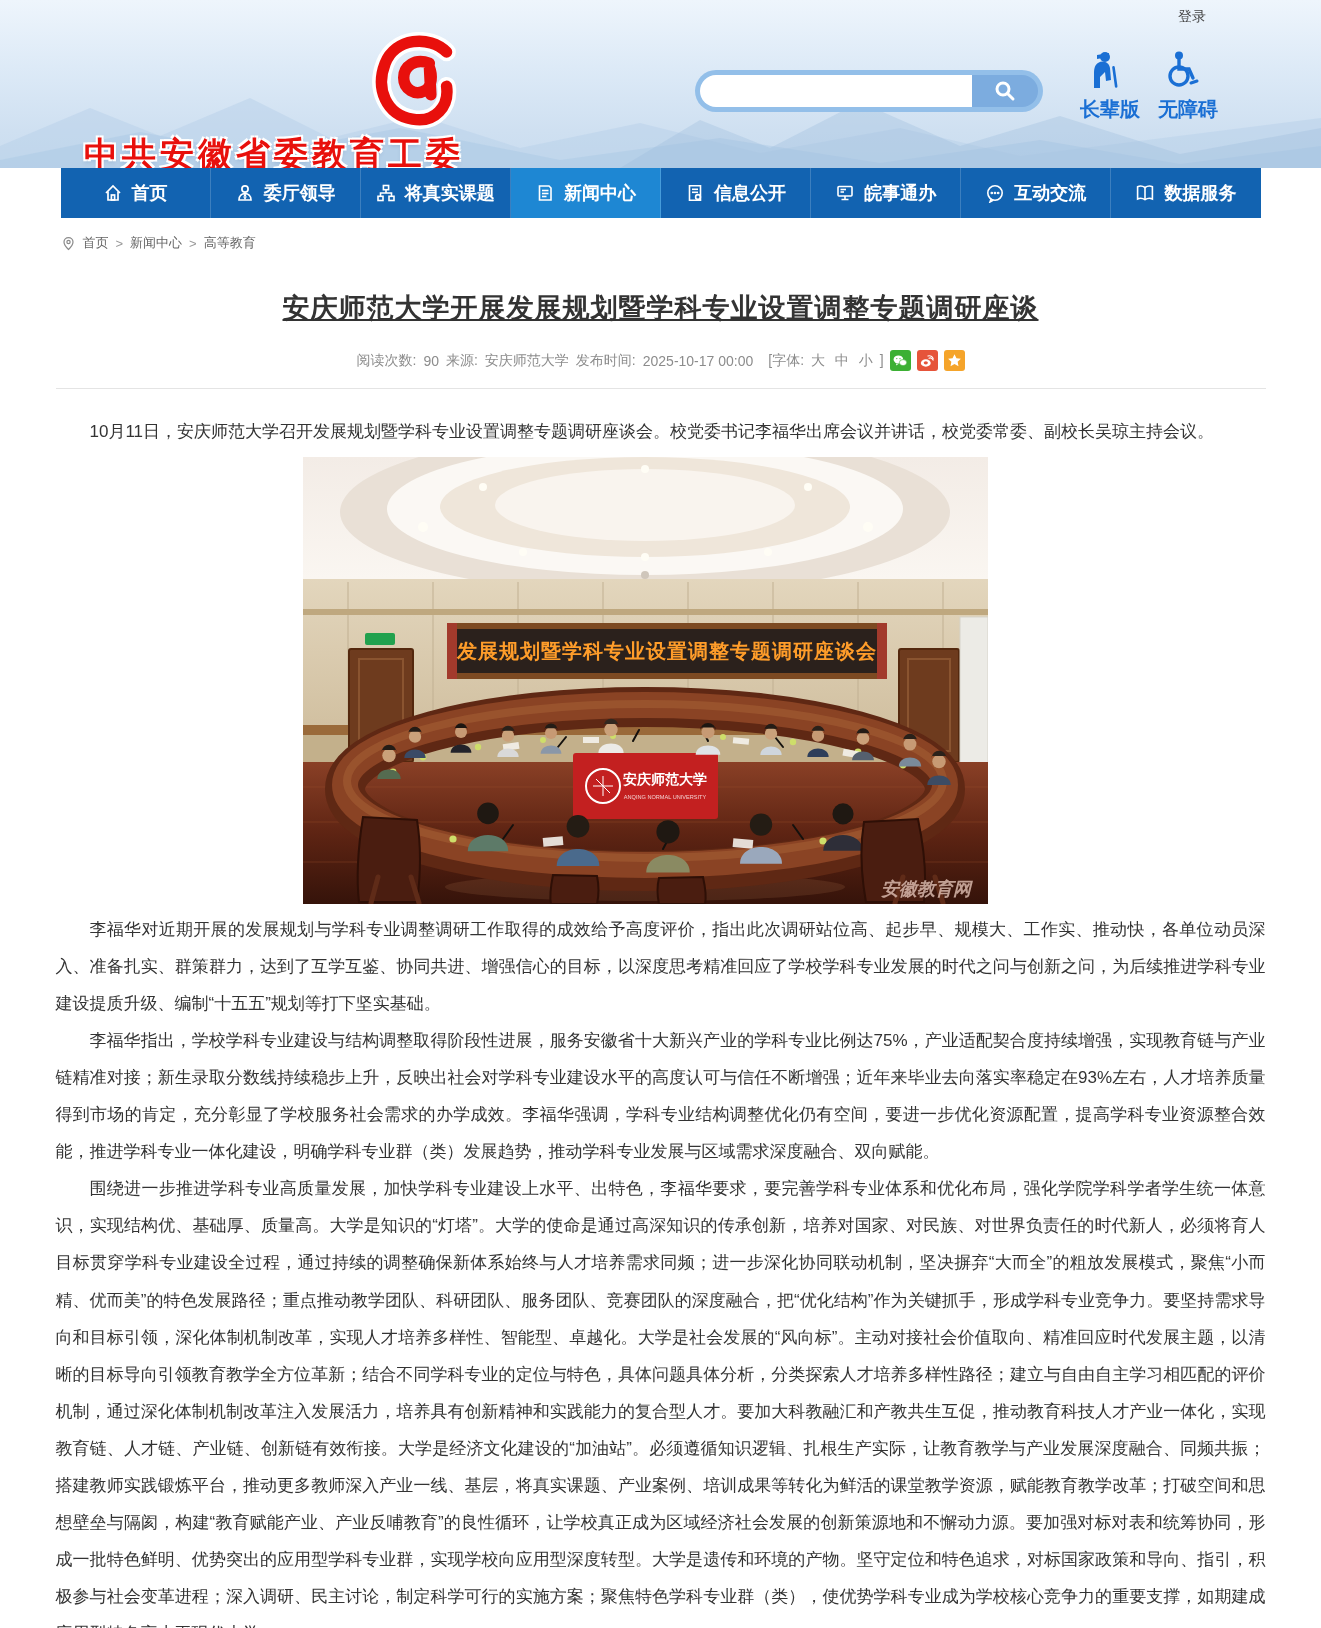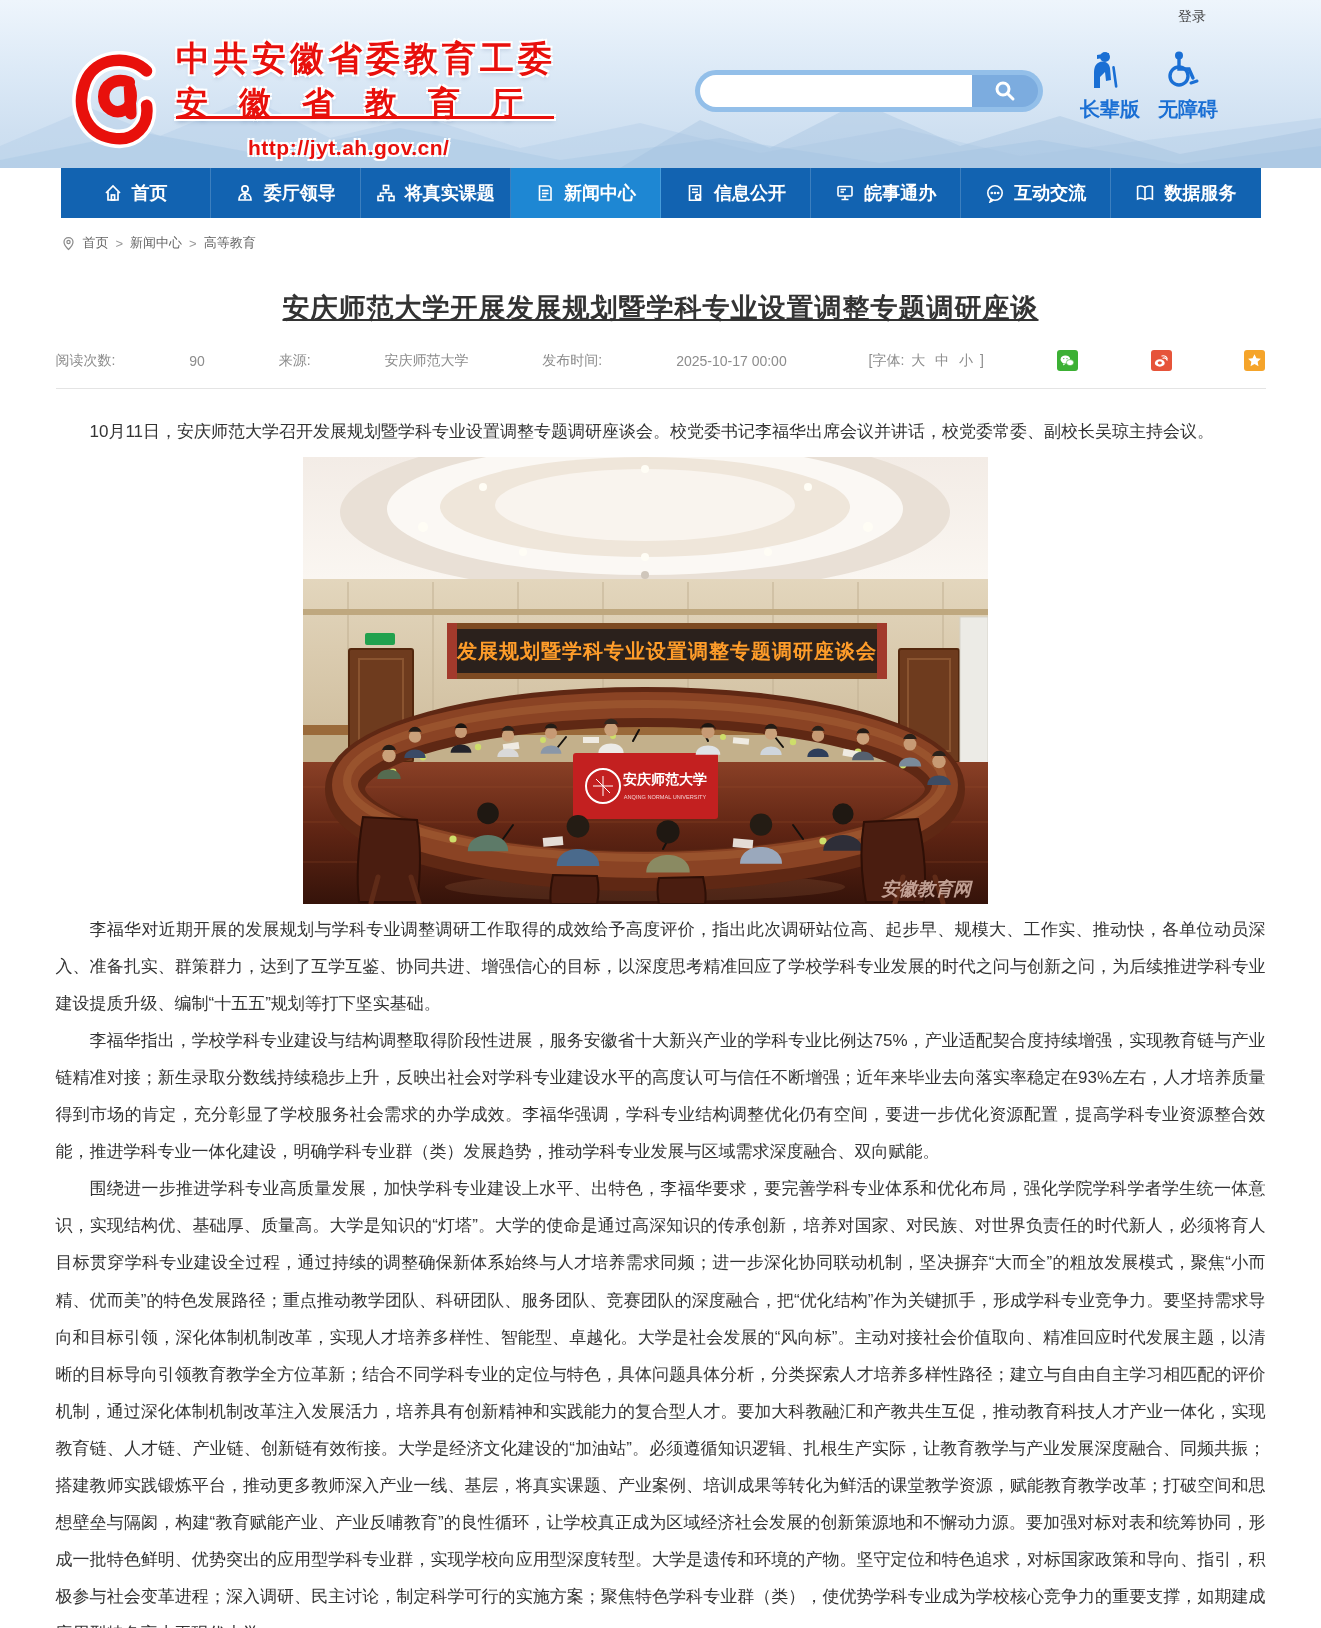--- a/index.html
+++ b/index.html
@@ -9,21 +9,21 @@
     font-family:"Liberation Sans","DejaVu Sans",sans-serif; color:#333;
   }
   
   .site-header{
     position:relative; width:100%; height:168px;
     background:linear-gradient(180deg,#eef5fc 0%,#ddeaf7 40%,#cfe0f1 78%,#c9dcef 100%);
     overflow:hidden;
   }
   .mountains{ position:absolute; left:0; bottom:0; width:1321px; height:100px; }
   .login-link{ position:absolute; left:1178px; top:8px; font-size:14px; color:#444; cursor:pointer; }
-  .logo-wrap{ position:absolute; left:72px; top:36px; display:flex; align-items:center; }
+  .logo-wrap{ position:absolute; left:72px; top:26px; display:flex; align-items:flex-end;flex-direction:column; }
   .logo-mark{ width:92px; height:100px; margin-top:6px; }
   .org-block{ margin-left:12px; }
   .org-line{ color:#e8100c; font-weight:bold;
     text-shadow:-2px -2px 0 #fff,2px -2px 0 #fff,-2px 2px 0 #fff,2px 2px 0 #fff,0 3px 4px rgba(60,90,140,.25);
     white-space:nowrap; }
   .org-line1{ font-size:34px; letter-spacing:4px; }
   .org-line2{ font-size:32px; letter-spacing:31px; margin-top:0;text-decoration:underline; }
   .org-url{ margin-top:10px; margin-left:72px; font-size:21px; font-weight:bold; color:#e8100c;
     letter-spacing:.5px;
     text-shadow:-2px -2px 0 #fff,2px -2px 0 #fff,-2px 2px 0 #fff,2px 2px 0 #fff; }
@@ -47,21 +47,21 @@
   .nav-item svg{ flex:0 0 auto; }
   
   .breadcrumb{ width:1200px; margin:16px auto 0; display:flex; align-items:center; gap:7px;
     font-size:13px; color:#666; }
   .breadcrumb .sep{ color:#999; }
   .crumb{ cursor:pointer; }
   
   .content{ width:1210px; margin:0 auto; }
   .art-title{ margin-top:38px; text-align:center; font-size:27px; font-weight:bold; color:#333;
     letter-spacing:1px;text-decoration:underline; }
-  .art-meta{ margin-top:24px; display:flex; justify-content:space-between; align-items:center;
+  .art-meta{ margin-top:24px; display:flex; justify-content:center; align-items:center;
     font-size:14px; color:#8c8c8c; }
   .art-meta .m{ margin:0 7px; }
   .font-sizer{ margin-left:8px; color:#8c8c8c; }
   .font-opt{ cursor:pointer; margin:0 3px; }
   .share-ic{ width:21px; height:21px; border-radius:3px; margin-left:6px; display:inline-flex;
     align-items:center; justify-content:center; cursor:pointer; }
   .share-wechat{ background:#3cb034; } .share-weibo{ background:#e6543a; } .share-fav{ background:#f5a42a; }
   .meta-divider{ margin-top:17px; border:none; border-top:1px solid #e4e4e4; }
   .art-body{ margin-top:24px; }
   .art-body p{ font-size:17px; line-height:2.18; color:#333; text-align:justify; text-indent:2em; }

